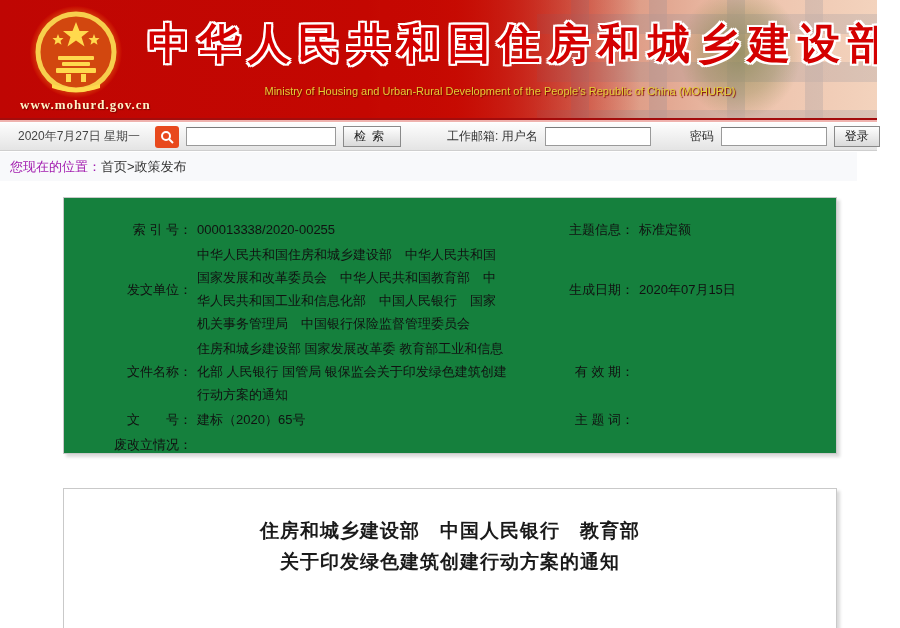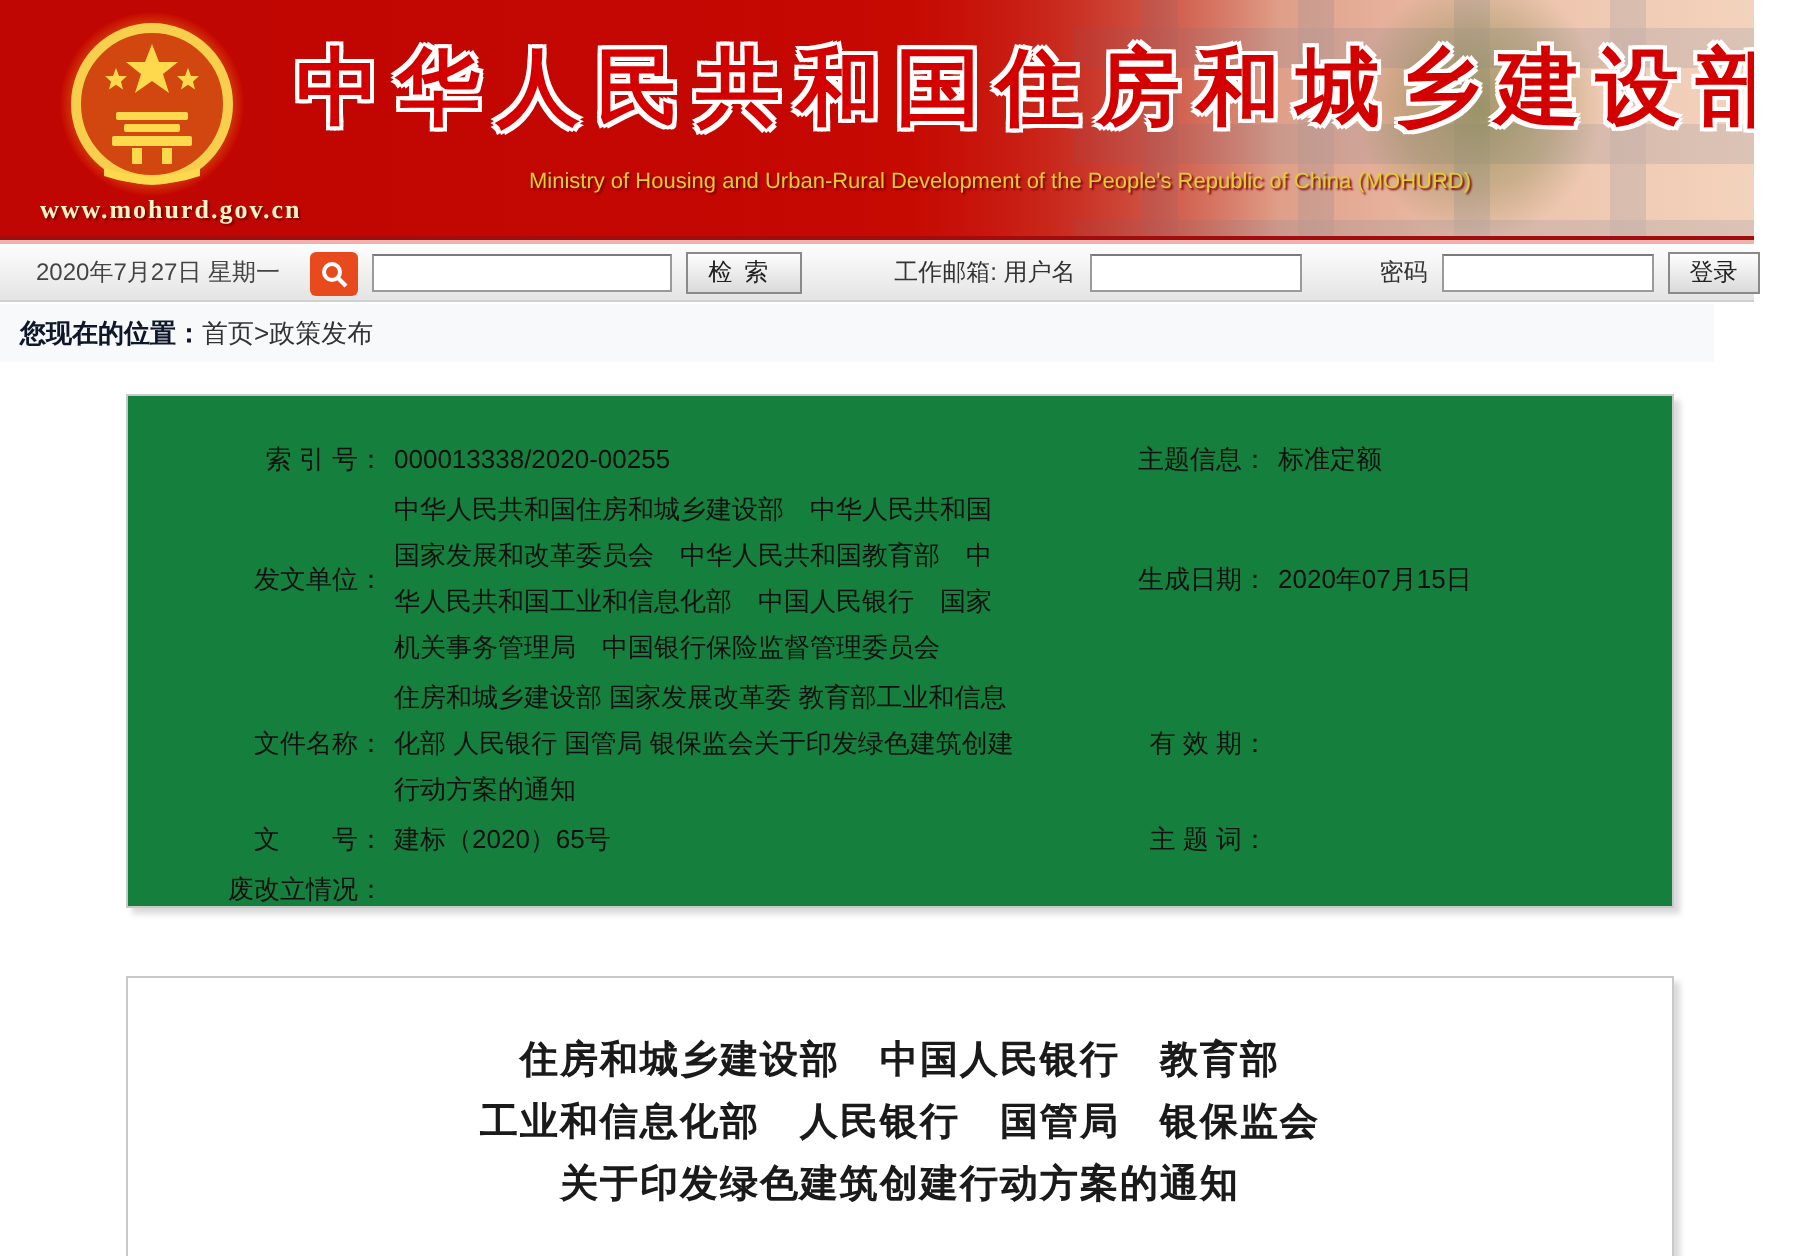--- a/index.html
+++ b/index.html
@@ -47,21 +47,21 @@
   .tb-btn { height:21px; background:linear-gradient(#fefefe,#dadada); border:1px solid #8a8a8a;
     font-size:12px; color:#222; padding:0 10px; white-space:nowrap; cursor:pointer; }
   .tb-btn.search { width:66px; letter-spacing:6px; }
   .tb-sep { width:1px; height:20px; background:#c6c6c6; border-right:1px solid #fff; margin:0 4px; }
   .tb-link { display:flex; align-items:center; gap:3px; color:#333; white-space:nowrap; cursor:pointer; }
   .tb-label { white-space:nowrap;margin-left:32px; }
 
   
   .crumb { position:absolute; left:0; top:152px; width:857px; height:29px; background:#f8f9fb;
     display:flex; align-items:center; padding:0 10px; font-size:13px; }
-  .crumb-prefix { color:#0f172a; font-weight:bold; }
+  .crumb-prefix { color:#a21caf; font-weight:normal; }
   .crumb-path { color:#333; }
 
   
   .infobox { position:absolute; left:63px; top:197px; width:774px; height:257px;
     background:#15803d; border:1px solid #c9c9c9; box-shadow:3px 3px 3px rgba(0,0,0,.15); }
   .infotable { width:100%; margin-top:19px; border-collapse:collapse; font-size:13px; color:#111; }
   .infotable td { vertical-align:middle; line-height:23px; padding:1px 0; }
   td.l1 { width:128px; text-align:right; white-space:nowrap; }
   td.v1 { width:330px; padding-left:5px; padding-right:14px; }
   td.l2 { width:112px; text-align:right; white-space:nowrap; }
@@ -180,17 +180,16 @@
         <td class="v1"></td>
         <td class="l2"></td>
         <td class="v2"></td>
       </tr>
     </tbody>
       </table>
   </div>
 
   <div class="noticebox">
     <div class="notice-line">住房和城乡建设部　中国人民银行　教育部</div>
-    <div class="notice-line">工业和信息化部　人民银行　国管局　银保监会</div>
     <div class="notice-line">关于印发绿色建筑创建行动方案的通知</div>
   </div>
 
 </div>
 
 </body></html>

